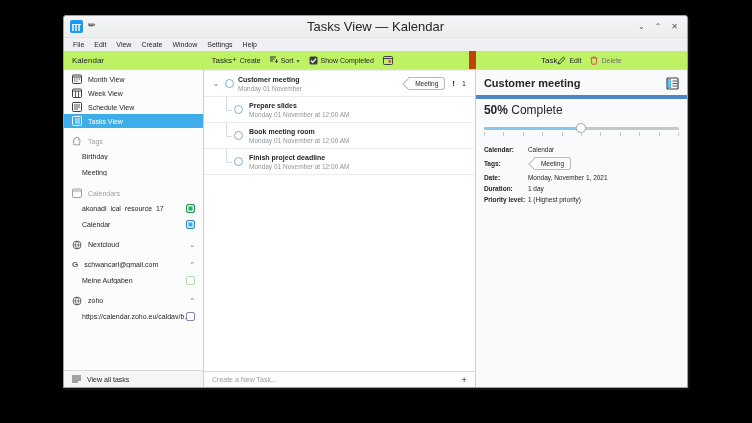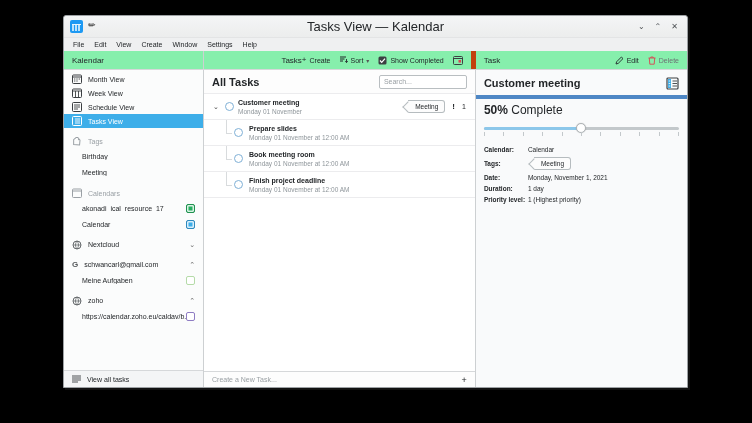--- a/index.html
+++ b/index.html
@@ -29,26 +29,26 @@
                   font-size:13px; color:#232629; }
   .win-controls { margin-left:auto; display:flex; gap:10px; padding-right:9px; z-index:2; }
   .win-btn { font-size:8px; color:#4d5154; line-height:1; cursor:default; }
 
   
   .menubar { height:13px; display:flex; align-items:center; padding-left:4px;
              background:#eff0f1; }
   .menu-item { font-size:7px; padding:0 5px; color:#232629; }
 
   
-  .headers { height:19px; display:flex; background:#86efac; border-bottom:1px solid #d6d8da;
+  .headers { height:19px; display:flex; background:#bef264; border-bottom:1px solid #d6d8da;
              flex:none; }
   .hdr { display:flex; align-items:center; font-size:8px; padding:0 8px; }
   .hdr-sidebar { width:140px; border-right:1px solid #cdd0d2; }
-  .hdr-tasks   { width:273px; border-right:5px solid #c2410c; justify-content:flex-end; }
-  .hdr-task    { width:212px; justify-content:space-between; }
+  .hdr-tasks   { width:273px; border-right:7px solid #c2410c; justify-content:flex-start; }
+  .hdr-task    { width:212px; justify-content:center; }
   .hdr-title { font-size:8px; color:#232629; }
   .hdr-tools { display:flex; align-items:center; gap:9px; }
   .tool-btn { display:flex; align-items:center; gap:3px; font-size:7px; color:#232629; }
   .glyph { font-size:8px; line-height:1; }
   .sort-chev { font-size:6px; color:#555; }
 
   
   .content { flex:1; display:flex; min-height:0; }
 
   
@@ -343,24 +343,20 @@
         <span>
           <svg width="9" height="8" viewBox="0 0 9 8">
               <path d="M0 1h9M0 3h9M0 5h9M0 7h6" stroke="#3b3f42" stroke-width="0.9"></path>
             </svg>
         </span>
         <span class="lbl">View all tasks</span>
       </div>
     </div>
 
     <div class="tasks-panel">
-      <div class="tasks-head">
-        <span class="all-tasks-title">All Tasks</span>
-        <input class="search-box" type="text" placeholder="Search..." style="">
-      </div>
 
       <div class="task-list">
         <div class="task-row parent-row">
           <span class="expander">⌄</span>
           <span class="circle"></span>
           <div class="trow-main">
             <span class="t-title">Customer meeting</span>
             <span class="t-date">Monday 01 November</span>
           </div>
           <div class="parent-right">

